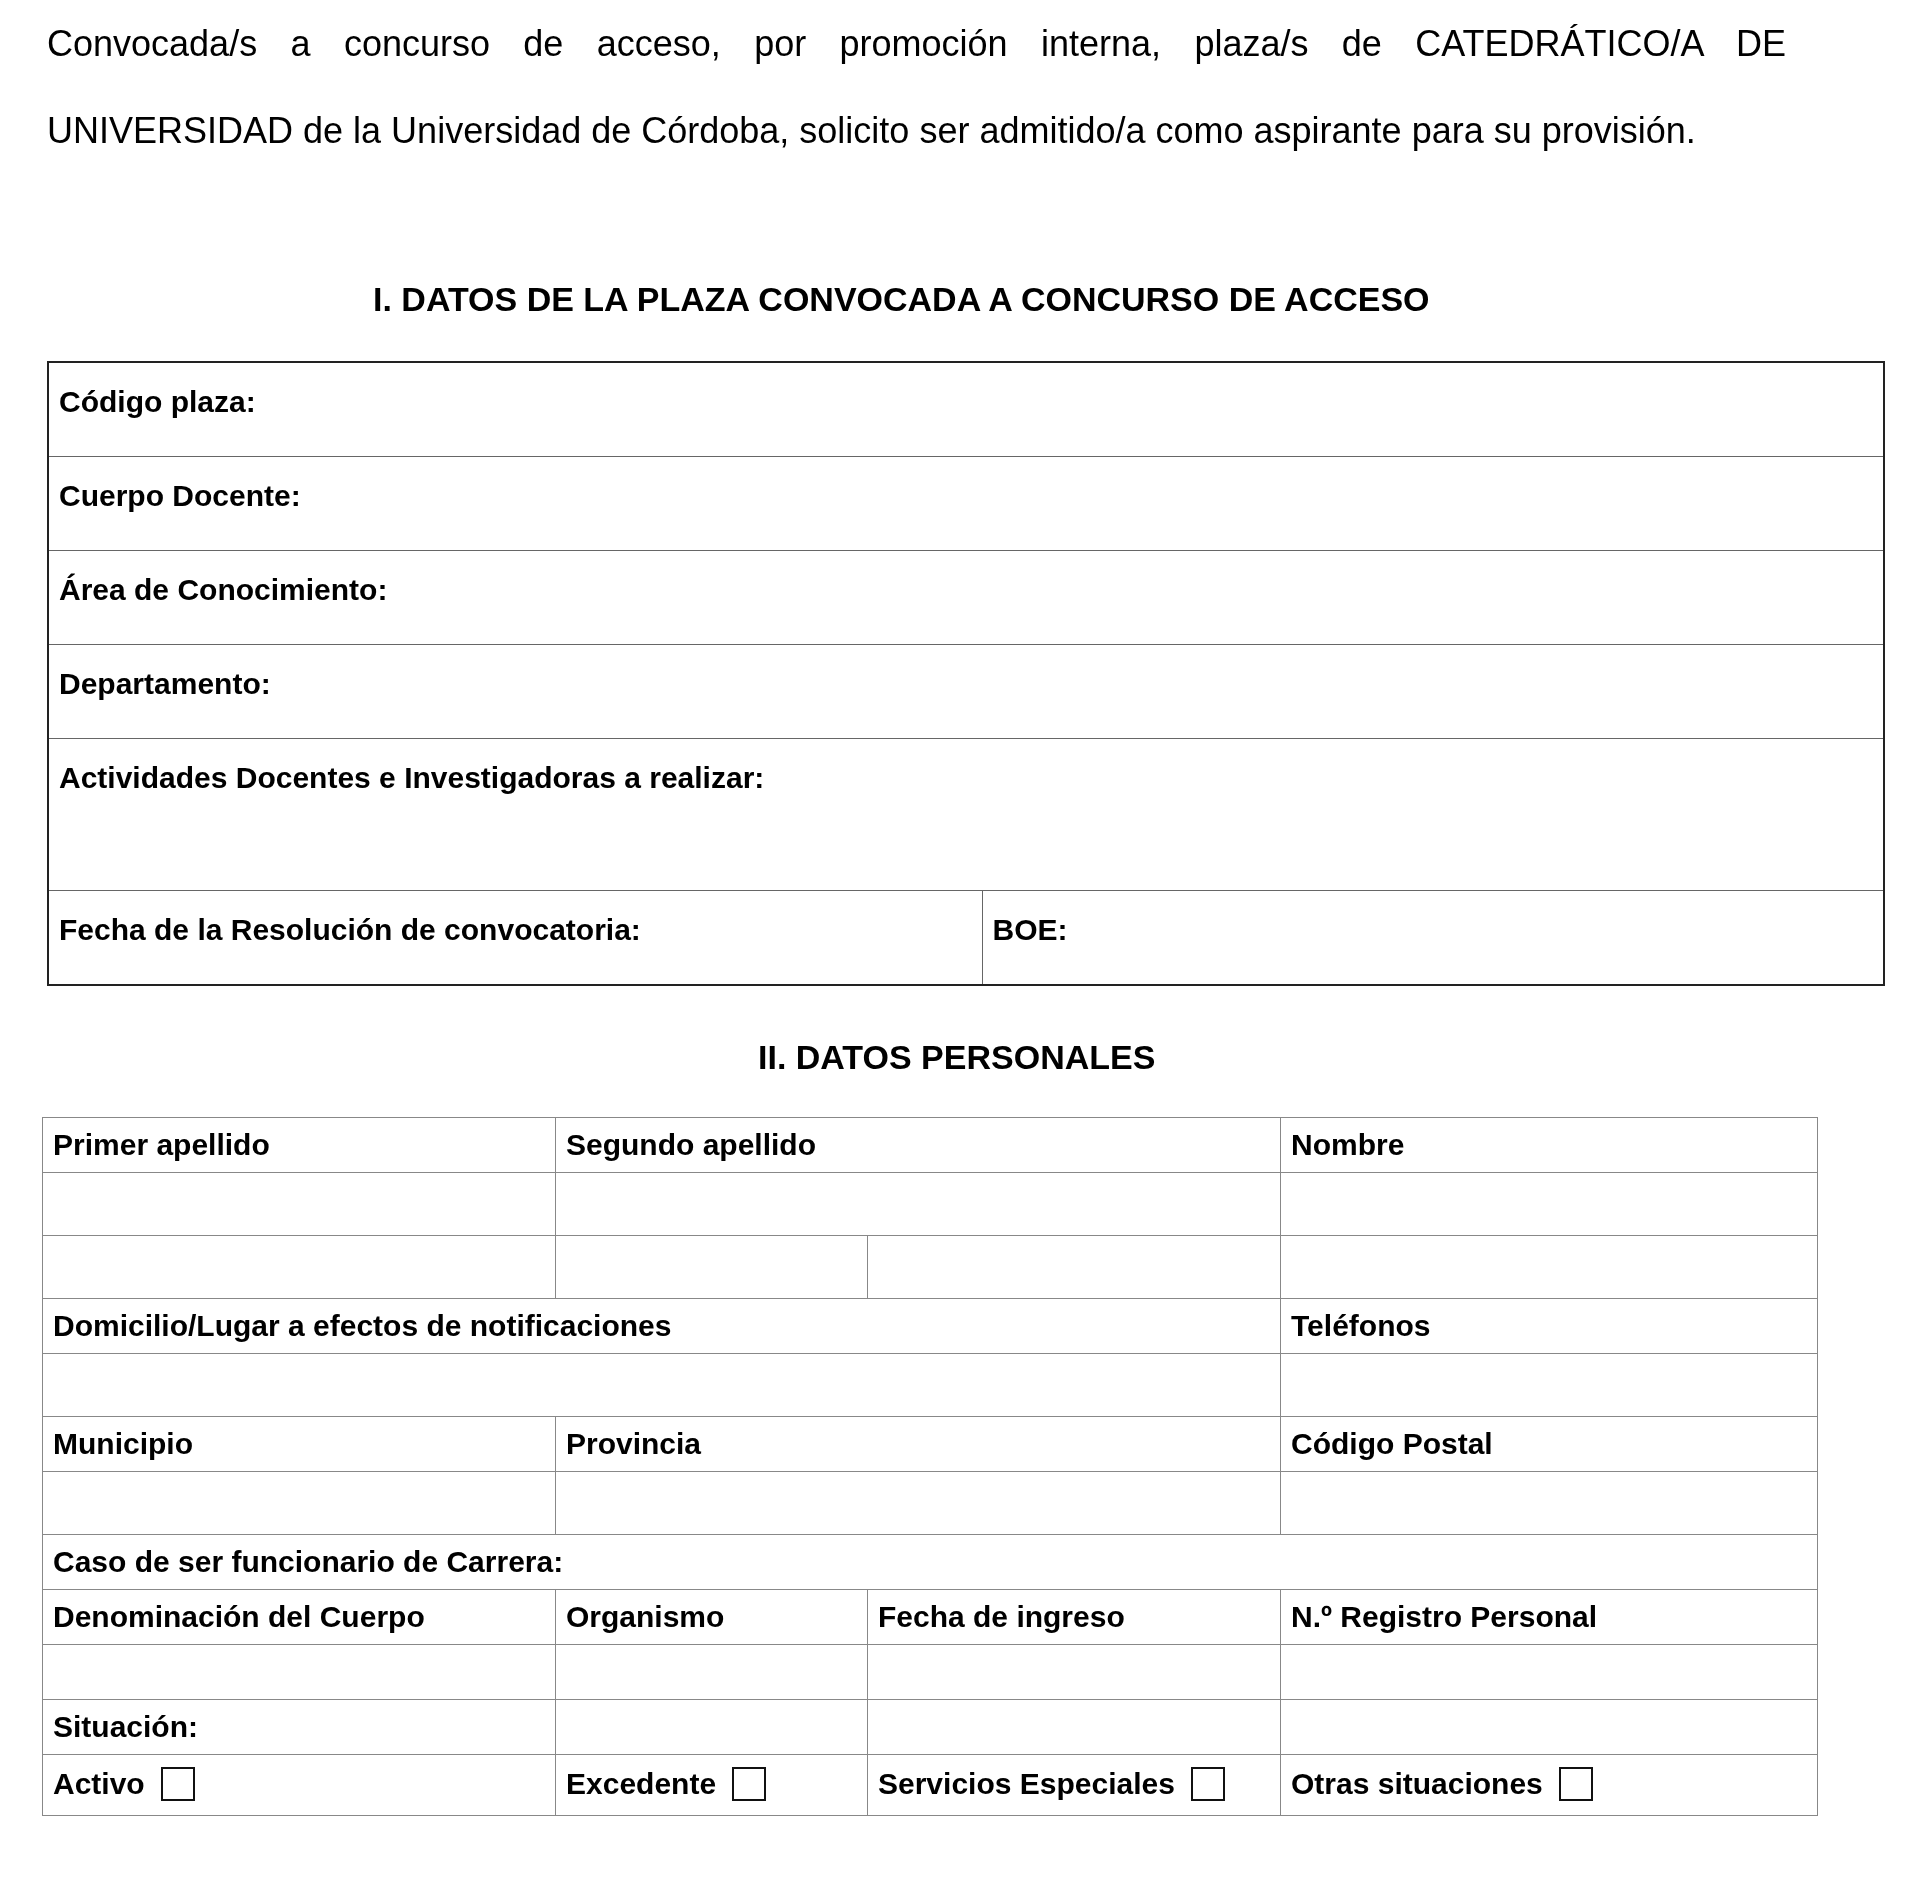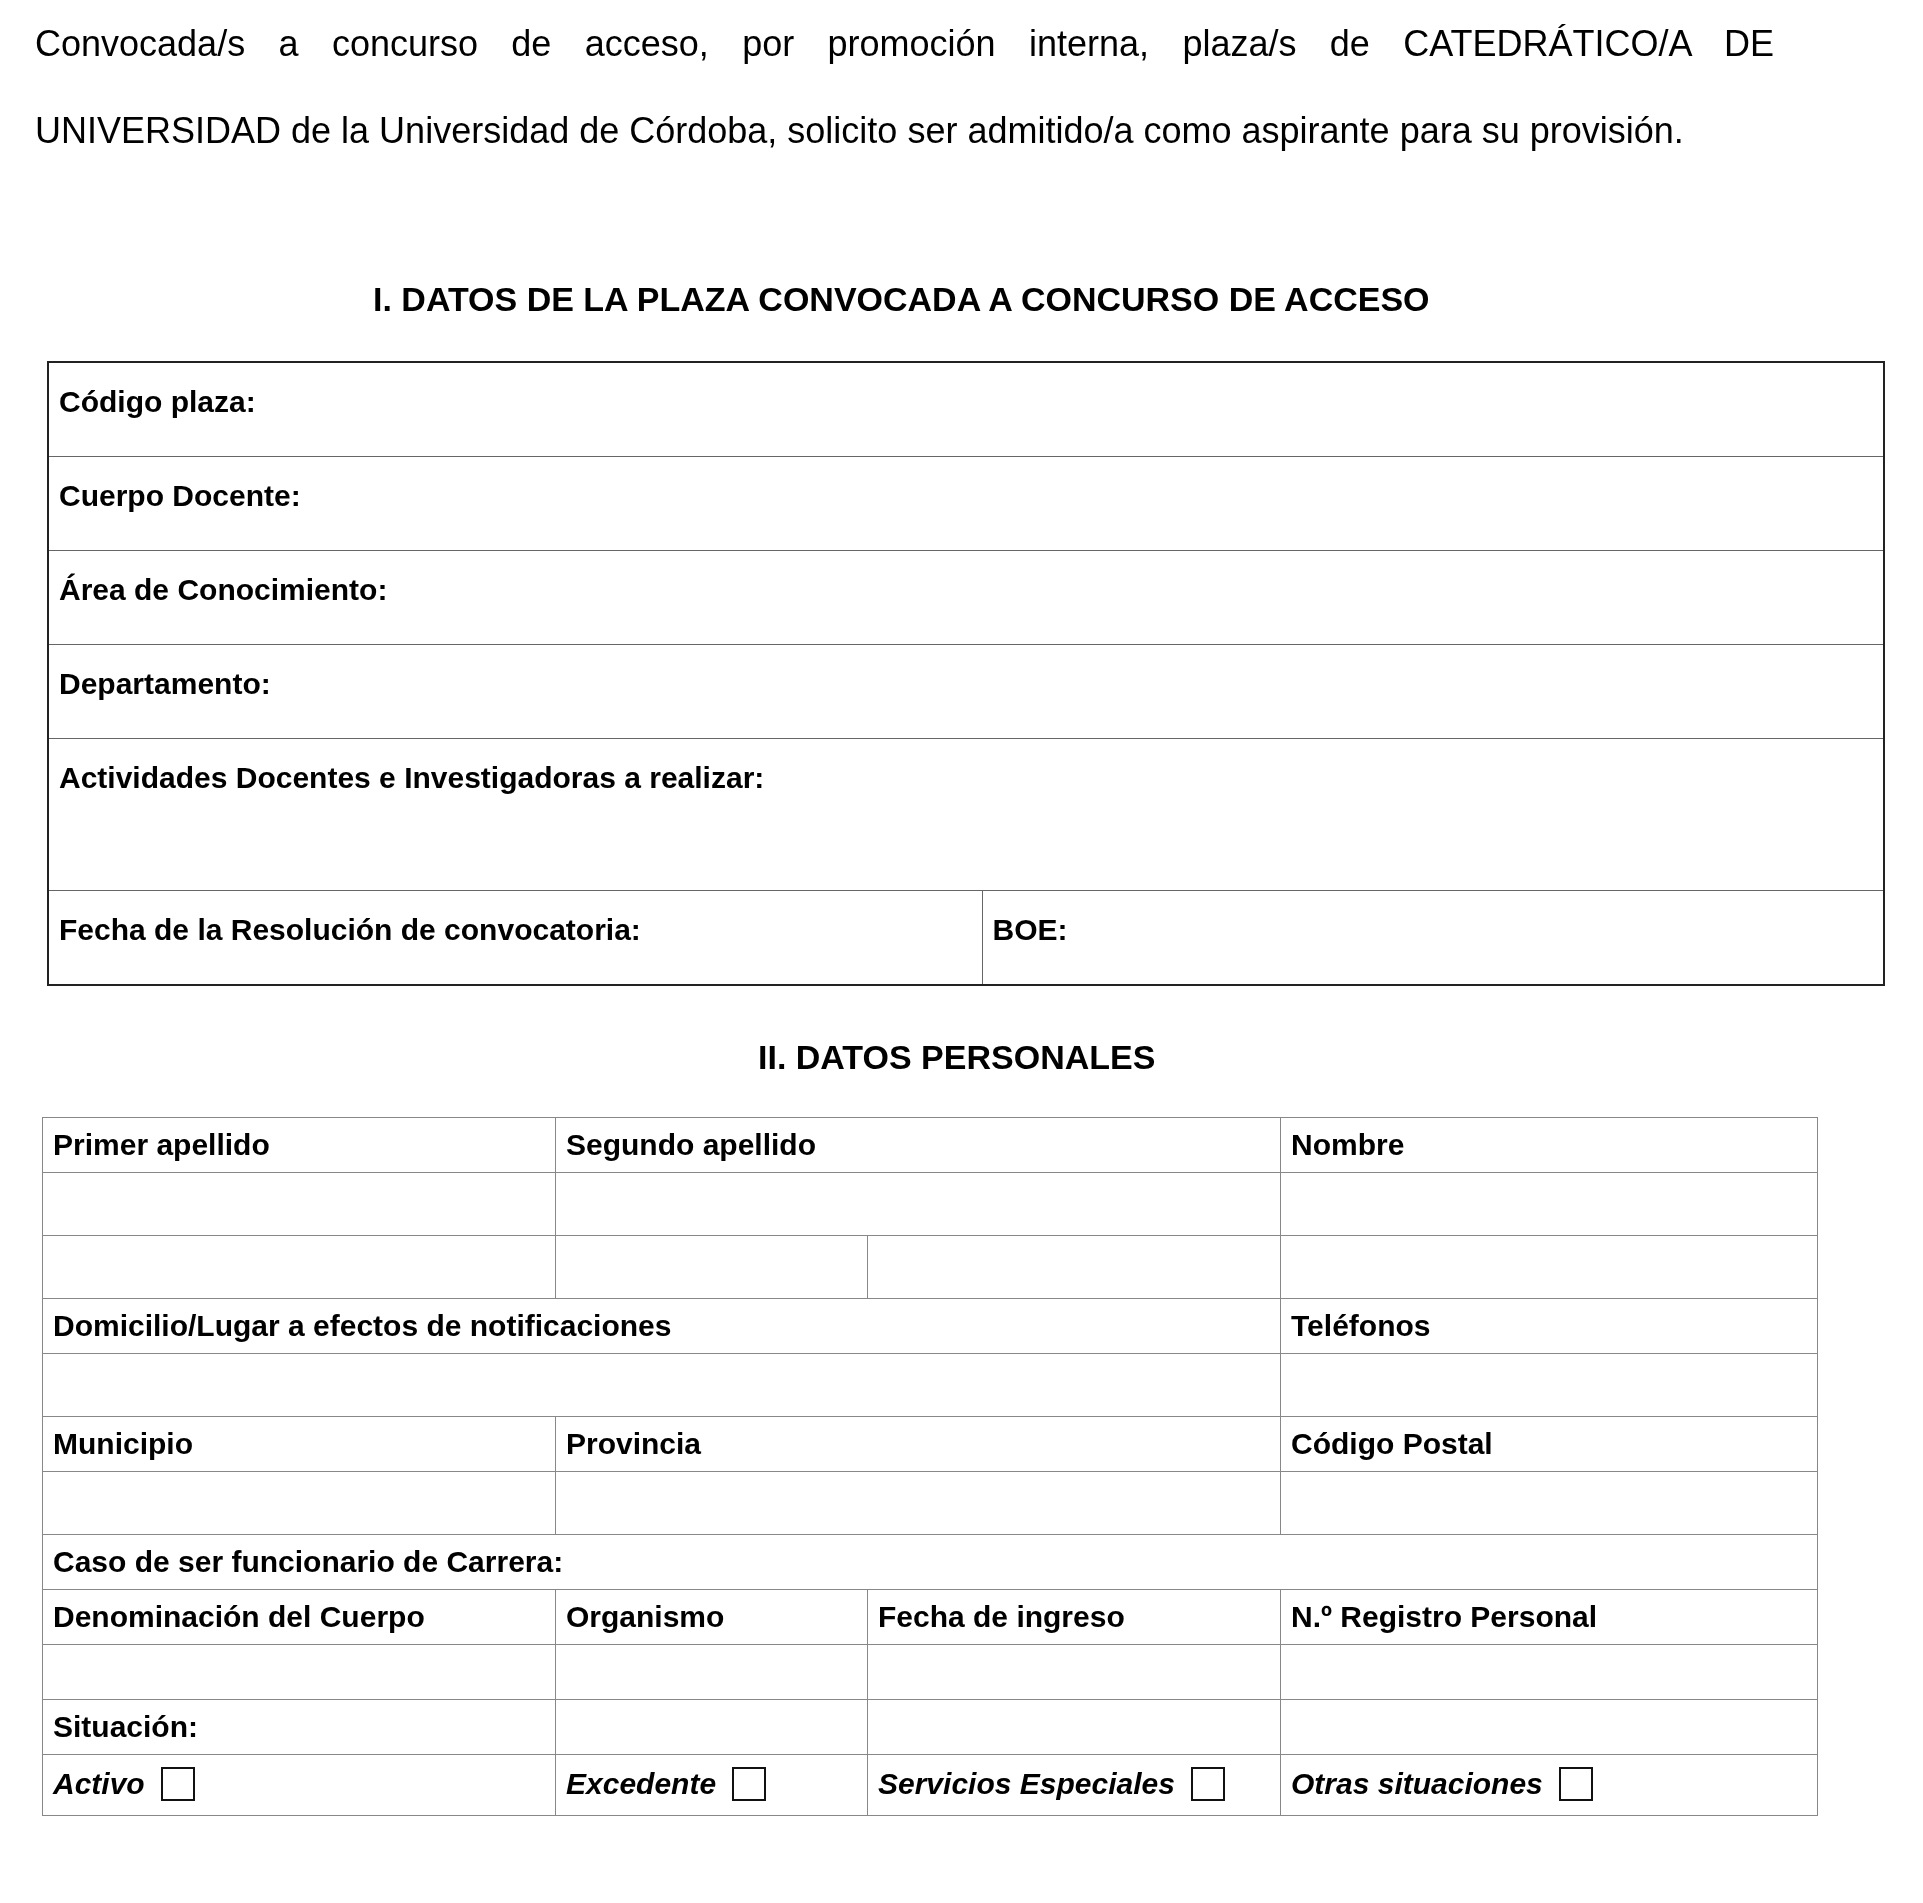--- a/index.html
+++ b/index.html
@@ -1,32 +1,32 @@
 <!DOCTYPE html>
 <html style="font-size:14.5px"><head>
 <meta charset="utf-8">
 <style>
   html, body { margin:0; padding:0; background:#ffffff; }
   body { width:1923px; height:1903px; position:relative; overflow:hidden;
          font-family:"Liberation Sans", sans-serif; color:#000; }
-  .para { position:absolute; left:35px; width:1739px; font-size:36px; line-height:87px; top:0px; text-align:justify; }
+  .para { position:absolute; left:47px; width:1739px; font-size:36px; line-height:87px; top:0px; text-align:justify; }
   .para .l1 { display:block; text-align:justify; text-align-last:justify; }
   .para .l2 { display:block; }
   .heading { position:absolute; font-weight:bold; font-size:34px; white-space:nowrap; }
   table { position:absolute; border-collapse:collapse; table-layout:fixed;border-radius:20px; }
   td { padding:0 10px; font-weight:bold; font-size:30px; vertical-align:top; }
   #t1 { left:47px; top:361px; width:1838px; border:2.3px solid #222; }
   #t1 td { border-top:1.4px solid #666; padding-top:22px; height:71px; }
   #t1 tr:first-child td { border-top:none; }
   #t1 tr.tall td { height:129px; }
   #t1 td.boe { border-left:1.4px solid #666; }
   #t2 { left:42px; top:1117px; width:1776px; border:1.4px solid #888; }
   #t2 td { border:1.4px solid #888; height:54px; padding-top:0; vertical-align:middle; }
   #t2 tr.blank td { height:62px; }
-  #t2 tr.chk td { height:60px;font-style:italic; }
+  #t2 tr.chk td { height:60px; }
   .cb { display:inline-block; width:34px; height:34px; border:2.7px solid #111; vertical-align:middle; margin-left:16.3px; box-sizing:border-box; position:relative; top:-1.8px; }
 </style>
 </head>
 <body>
 
 <div class="para">
   <span class="l1">Convocada/s a concurso de acceso, por promoción interna, plaza/s de CATEDRÁTICO/A DE</span>
   <span class="l2">UNIVERSIDAD de la Universidad de Córdoba, solicito ser admitido/a como aspirante para su provisión.</span>
 </div>
 

